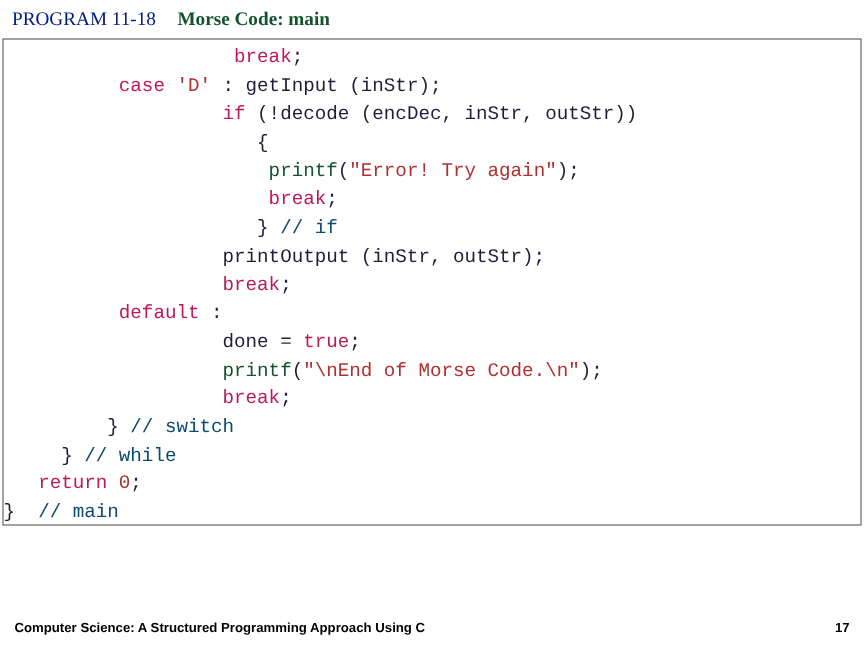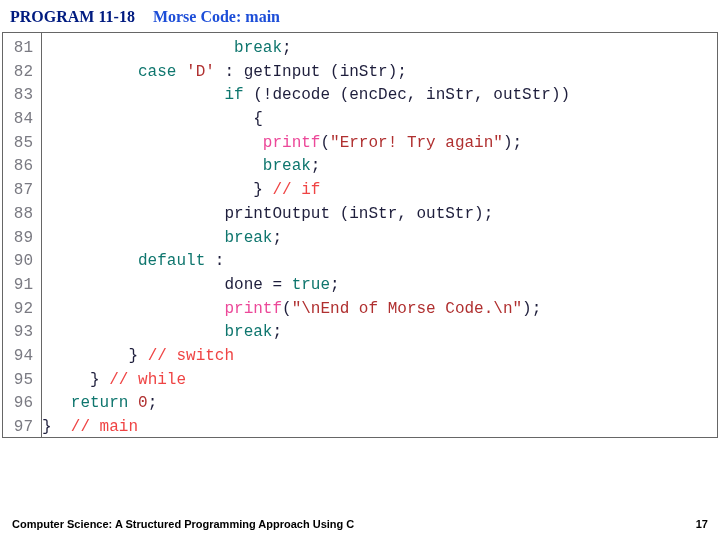--- a/index.html
+++ b/index.html
@@ -11,25 +11,25 @@
     font-family: Georgia, 'Times New Roman', serif;
     position: relative;
     overflow: hidden;
   }
   .header {
     padding: 8px 10px 6px 10px;
     font-size: 16px;
   }
   .program-label {
     color: #001b80;
-    font-weight: bold;
+    font-weight: normal;
     margin-right: 14px;
   }
   .title-text {
-    color: #1d4ed8;
+    color: #14532d;
     font-weight: bold;
   }
   .title-emph {
     font-weight: bold;
   }
   .code-box {
     border: 1px solid #666;
     margin: 0 2px;
     height: 404px;
     display: flex;
@@ -44,24 +44,24 @@
     border-right: 1px solid #666;
     width: 24px;
   }
   .gutter div { height: 23.7px; }
   .code {
     padding: 4px 0 0 0;
     color: #1e1e3c;
     white-space: pre;
   }
   .code div { height: 23.7px; }
-  .kw { color: #0f766e; }
+  .kw { color: #be185d; }
   .str { color: #b03030; }
-  .fn { color: #ec4899; }
-  .cm { color: #ef4444; }
+  .fn { color: #14532d; }
+  .cm { color: #0c4a6e; }
   .ch { color: #b03030; }
   .footer {
     position: absolute;
     bottom: 10px;
     left: 0;
     right: 0;
     padding: 0 12px;
     font-family: Tahoma, Verdana, sans-serif;
     font-size: 11px;
     font-weight: bold;
@@ -72,38 +72,19 @@
 </style>
 </head>
 <body>
 
 <div class="header">
   <span class="program-label">PROGRAM 11-18</span>
   <span class="title-text">Morse Code: </span><span class="title-text title-emph">main</span>
 </div>
 
 <div class="code-box">
-  <div class="gutter" id="gutter">
-      <div>81</div>
-      <div>82</div>
-      <div>83</div>
-      <div>84</div>
-      <div>85</div>
-      <div>86</div>
-      <div>87</div>
-      <div>88</div>
-      <div>89</div>
-      <div>90</div>
-      <div>91</div>
-      <div>92</div>
-      <div>93</div>
-      <div>94</div>
-      <div>95</div>
-      <div>96</div>
-      <div>97</div>
-    </div>
   <div class="code" id="code"><div><span>                    </span><span class="kw">break</span><span>;</span></div><div><span>          </span><span class="kw">case</span><span> </span><span class="ch">'D'</span><span> : getInput (inStr);</span></div><div><span>                   </span><span class="kw">if</span><span> (!decode (encDec, inStr, outStr))</span></div><div><span>                      {</span></div><div><span>                       </span><span class="fn">printf</span><span>(</span><span class="str">"Error! Try again"</span><span>);</span></div><div><span>                       </span><span class="kw">break</span><span>;</span></div><div><span>                      } </span><span class="cm">// if</span></div><div><span>                   printOutput (inStr, outStr);</span></div><div><span>                   </span><span class="kw">break</span><span>;</span></div><div><span>          </span><span class="kw">default</span><span> :</span></div><div><span>                   done = </span><span class="kw">true</span><span>;</span></div><div><span>                   </span><span class="fn">printf</span><span>(</span><span class="str">"\nEnd of Morse Code.\n"</span><span>);</span></div><div><span>                   </span><span class="kw">break</span><span>;</span></div><div><span>         } </span><span class="cm">// switch</span></div><div><span>     } </span><span class="cm">// while</span></div><div><span>   </span><span class="kw">return</span><span> </span><span class="str">0</span><span>;</span></div><div><span>}  </span><span class="cm">// main</span></div></div>
 </div>
 
 <div class="footer">
   <span>Computer Science: A Structured Programming Approach Using C</span>
   <span>17</span>
 </div>
 
 </body></html>

